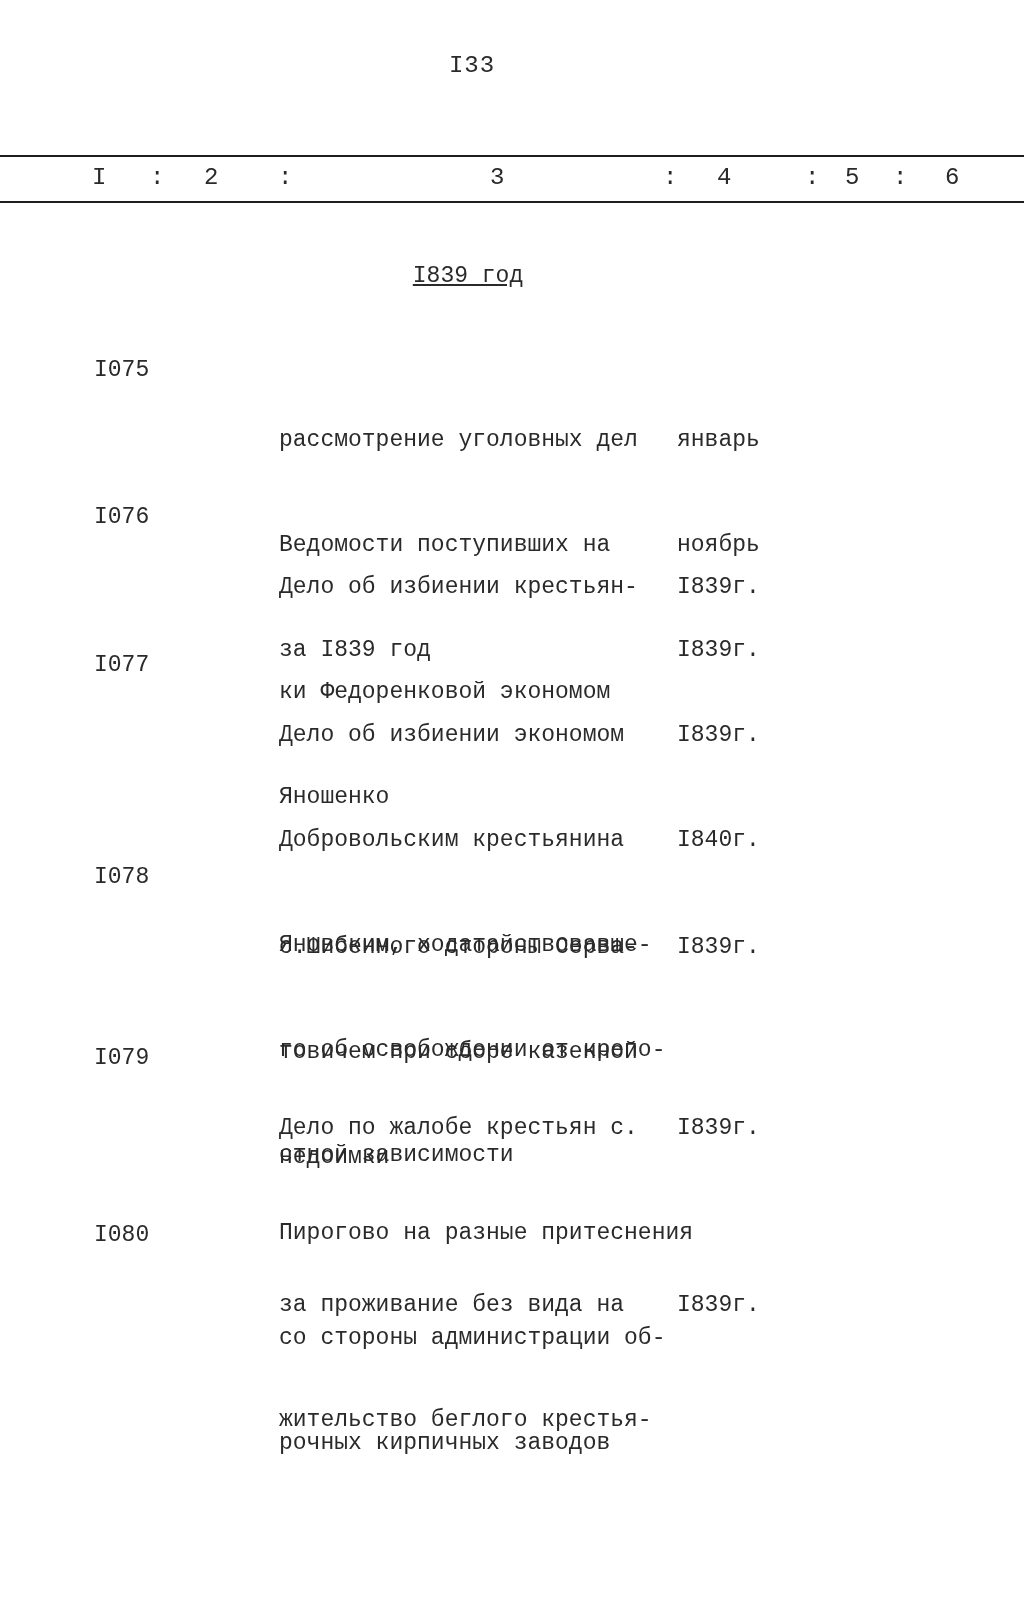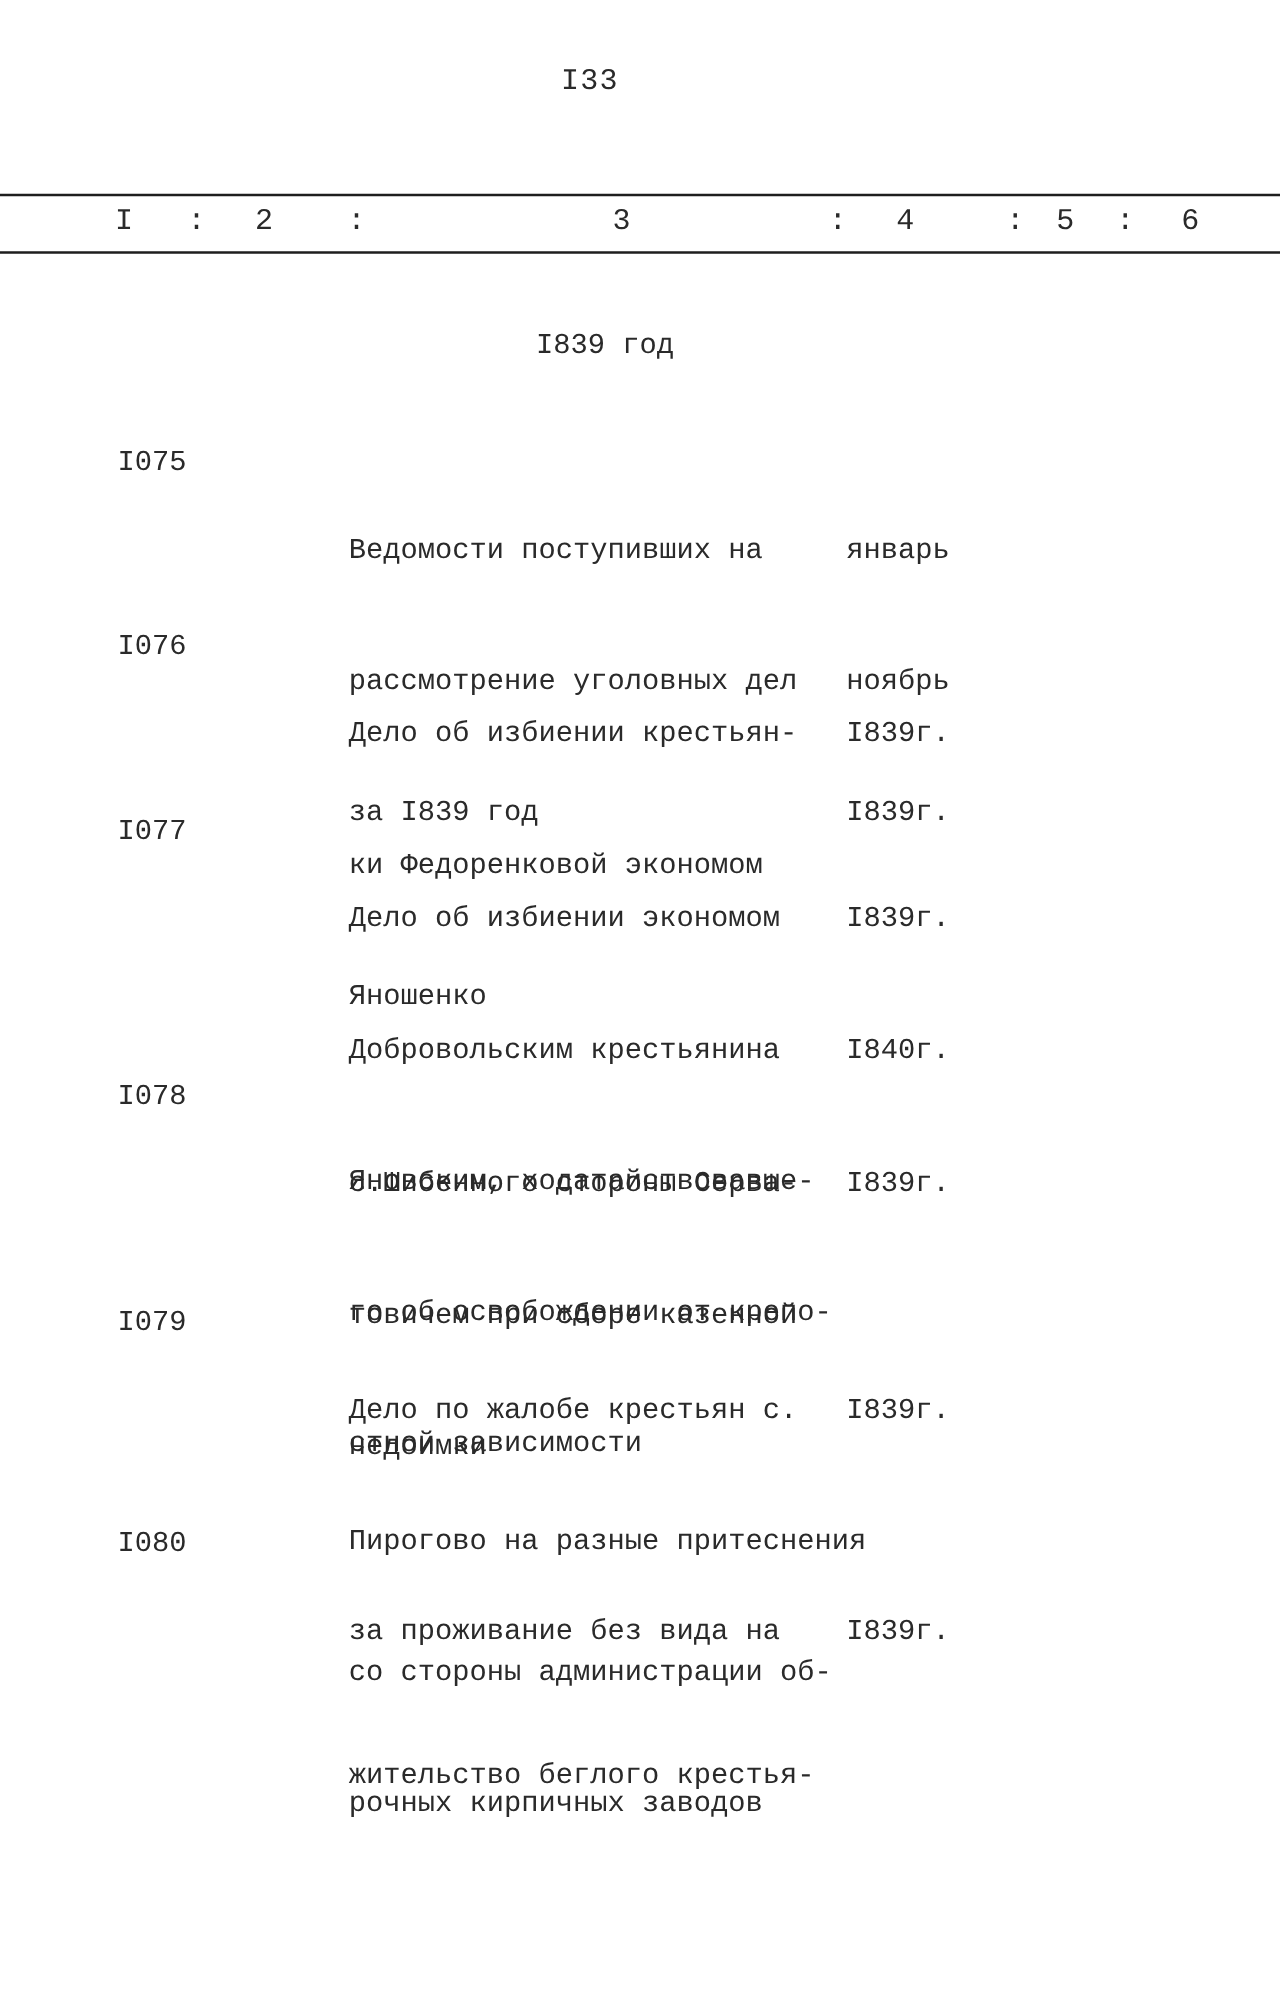--- a/index.html
+++ b/index.html
@@ -41,24 +41,25 @@
       height: 36px;
       font-size: 24px;
     }
     .col-header span {
       position: absolute;
       top: 4px;
     }
     .year-heading {
       position: absolute;
       top: 263px;
-      left: 16px;
+      left: 0;
       width: 936px;
       text-align: center;
       font-size: 23px;
+      text-decoration: underline;
     }
     .entry {
       position: absolute;
       left: 0;
       width: 1024px;
       font-size: 23px;
       line-height: 35px;
     }
     .entry .num {
       position: absolute;
@@ -102,22 +103,22 @@
   <span style="left:893px">:</span>
   <span style="left:945px">6</span>
 </div>
 <div class="rule bottom"></div>
 
 <div class="year-heading">I839 год</div>
 
 <div class="entry" style="top:353px">
   <div class="num">I075</div>
   <div class="title">
+    <div>рассмотрение уголовных дел</div>
     <div>Ведомости поступивших на</div>
-    <div>рассмотрение уголовных дел</div>
     <div>за I839 год</div>
   </div>
   <div class="dates">
     <div>январь</div>
     <div>ноябрь</div>
     <div>I839г.</div>
   </div>
 </div>
 
 <div class="entry" style="top:500px">

